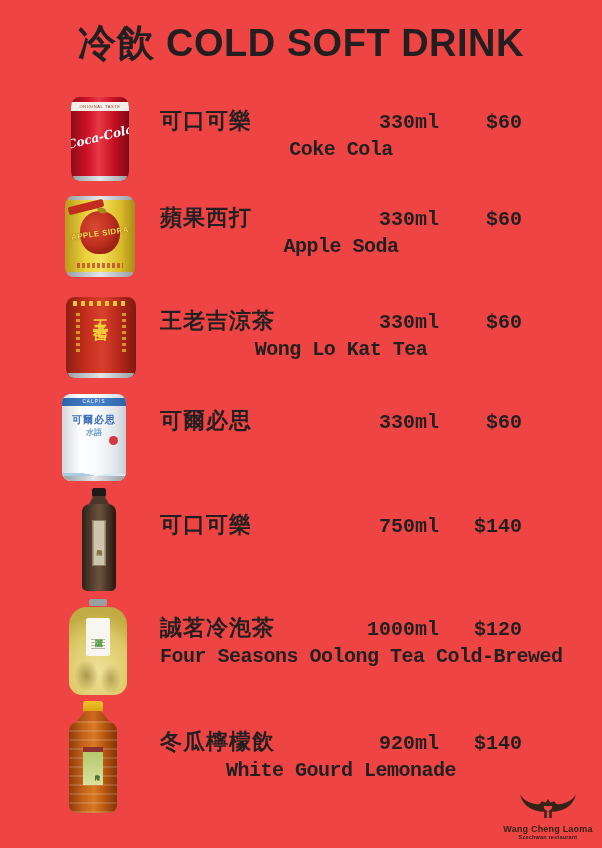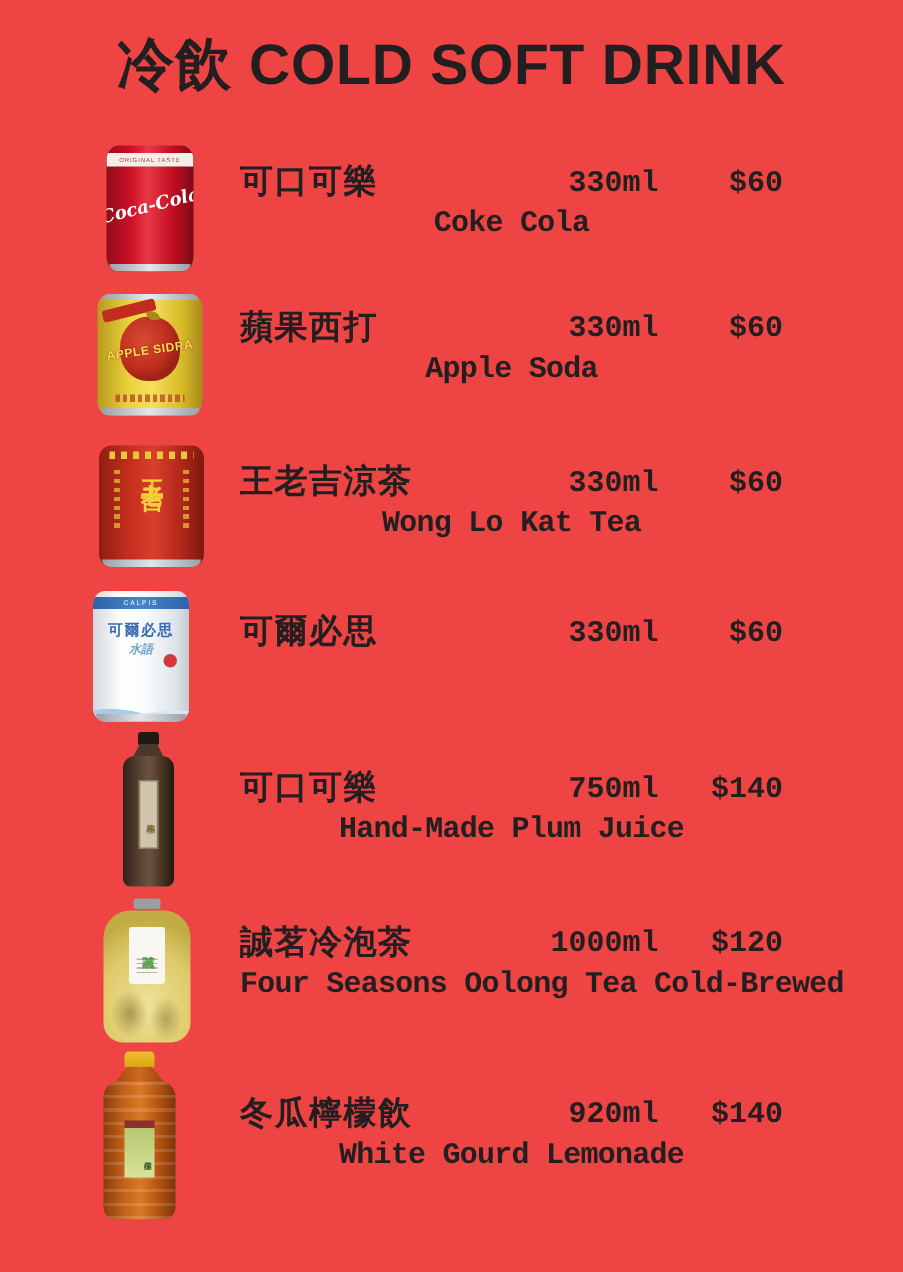--- a/index.html
+++ b/index.html
@@ -82,21 +82,21 @@
   .calpis { left:62px; top:394px; width:64px; height:87px;
     border-radius:8px/9px; overflow:hidden;
     background:linear-gradient(90deg,#d3d8db,#ffffff 30%,#f6f9fb 58%,#dfe5e9 85%,#c6cbcf); }
   .calpis-top { margin-top:4px; height:8px;
     background:linear-gradient(90deg,#2d62a8,#4a85cc 50%,#2d62a8);
     color:#ffffff; font-size:4.5px; line-height:8px; text-align:center;
     letter-spacing:1.2px; overflow:hidden; }
   .calpis-brand { margin-top:7px; text-align:center; color:#3a6db5;
     font-size:10px; font-weight:700; letter-spacing:1px; }
   .calpis-sub { text-align:center; color:#6fa0cc; font-size:8px;
-    font-weight:700; font-style:italic; }
+    font-weight:700; }
   .calpis-dot { position:absolute; right:8px; top:42px; width:9px; height:9px;
     border-radius:50%; background:#d4373c; }
   .calpis-wave { position:absolute; bottom:5px; left:0; right:0; height:28px;
     background:
       radial-gradient(120% 110% at 18% 135%, #a9cbe4 42%, rgba(169,203,228,0) 43%),
       radial-gradient(135% 120% at 85% 150%, #d7e9f5 48%, rgba(215,233,245,0) 49%); }
 
   
   .plum { left:78px; top:488px; width:42px; height:104px; }
   .plum-cap { width:14px; height:9px; margin:0 auto; background:#1d1a17; border-radius:2px; }
@@ -252,35 +252,47 @@
       <span class="price">$60</span>
     </div>
   </div>
 
   <div class="row r5">
     <div class="line1">
       <span class="cjk">可口可樂</span>
       <span class="vol">750ml</span>
       <span class="price">$140</span>
     </div>
-    <div class="line2">Hand-Made Plum Juice</div>
   </div>
 
   <div class="row r6">
     <div class="line1">
       <span class="cjk">誠茗冷泡茶</span>
       <span class="vol">1000ml</span>
       <span class="price">$120</span>
     </div>
     <div class="line2">Four Seasons Oolong Tea Cold-Brewed</div>
   </div>
 
   <div class="row r7">
     <div class="line1">
       <span class="cjk">冬瓜檸檬飲</span>
       <span class="vol">920ml</span>
       <span class="price">$140</span>
     </div>
     <div class="line2">White Gourd Lemonade</div>
   </div>
 
+  <div class="logo">
+    <span>
+      <svg viewBox="0 0 64 30" width="60" height="28" aria-hidden="true">
+        <path d="M32 22 C18 23 6 18 2 4 C9 13 18 16 29 13 C26 16 27.5 20 32 22 Z" fill="#352317"></path>
+        <path d="M32 22 C46 23 58 18 62 4 C55 13 46 16 35 13 C38 16 36.5 20 32 22 Z" fill="#352317"></path>
+        <path d="M21 16 L43 16 L38.5 11 L34.5 12.2 L32 8.5 L29.5 12.2 L25.5 11 Z" fill="#352317"></path>
+        <rect x="28" y="21" width="2.6" height="8" fill="#352317"></rect>
+        <rect x="33.4" y="21" width="2.6" height="8" fill="#352317"></rect>
+      </svg>
+    </span>
+    <div class="logo-name">Wang Cheng Laoma</div>
+    <div class="logo-sub">Szechwan restaurant</div>
+  </div>
 
 </div>
 
 </body></html>

